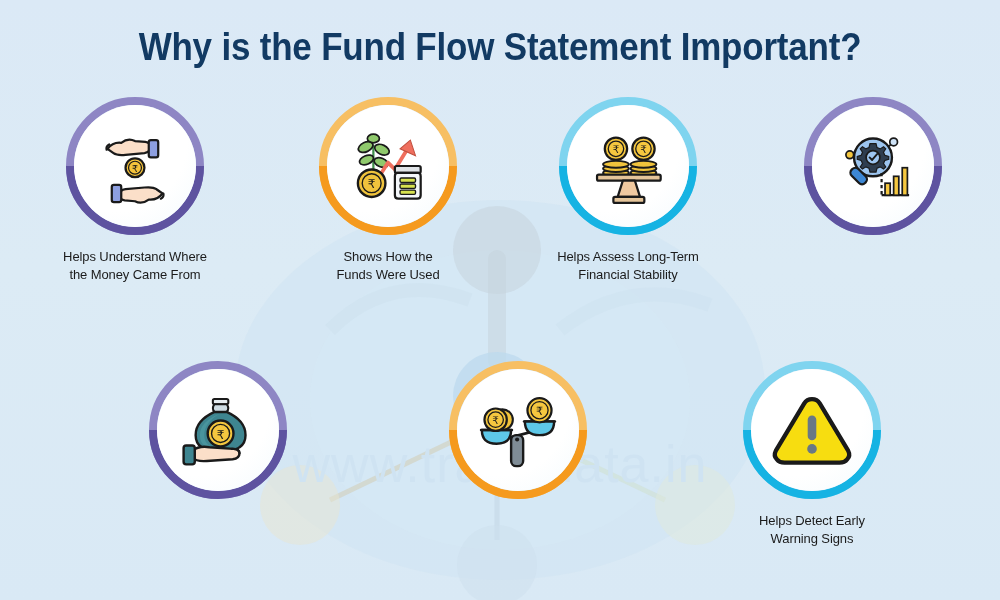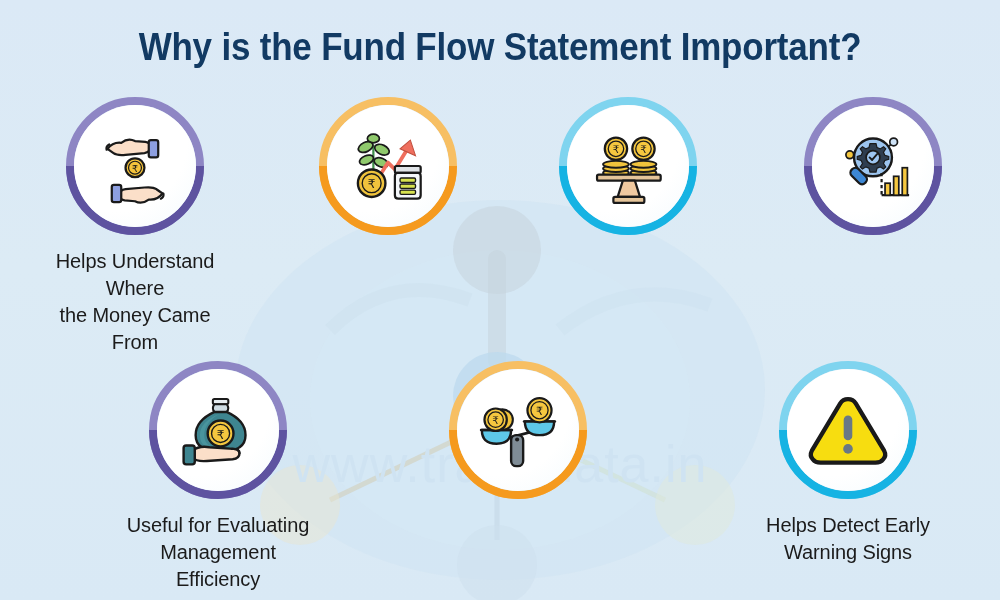--- a/index.html
+++ b/index.html
@@ -94,41 +94,41 @@
     justify-content: center;
     overflow: hidden;
   }
   .icon-disc svg {
     width: 86px;
     height: 86px;
     display: block;
   }
   .card-label {
     margin-top: 12px;
-    font-size: 20px;
+    font-size: 13px;
     line-height: 1.35;
     color: #1b1b1b;
     font-family: "Liberation Sans", sans-serif;
     font-weight: 400;
     letter-spacing: -0.1px;
     white-space: pre-line;
   }
 
   
   .r1 { top: 96px; }
   .r2 { top: 360px; }
 
   .c1 { left: 35px; }
   .c2 { left: 288px; }
   .c3 { left: 528px; }
   .c4 { left: 773px; }
 
   .b1 { left: 118px; }
   .b2 { left: 418px; }
-  .b3 { left: 748px; }
+  .b3 { left: 712px; }
 </style>
 </head>
 <body>
 
 <div id="canvas">
 
   <svg class="bg-deco" viewBox="0 0 1000 600" preserveAspectRatio="none">
     <ellipse cx="500" cy="390" rx="265" ry="190" fill="#cfe4f3" opacity="0.55"></ellipse>
     <ellipse cx="500" cy="400" rx="190" ry="150" fill="#d6e9f5" opacity="0.6"></ellipse>
     <circle cx="497" cy="250" r="44" fill="#c6d3dc" opacity="0.55"></circle>
@@ -200,20 +200,22 @@
           <text x="31" y="76" font-size="14" text-anchor="middle" fill="#1a1a1a" font-family="'DejaVu Sans',sans-serif">₹</text>
 
           <rect x="58" y="50" width="30" height="8" rx="2" fill="#e0e4e8" stroke="#1a1a1a" stroke-width="2.6"></rect>
           <path d="M61 58 h24 q3 0 3 4 v22 q0 4 -4 4 h-22 q-4 0 -4 -4 v-22 q0 -4 3 -4 z" fill="#f4f7fa" stroke="#1a1a1a" stroke-width="2.6"></path>
           <rect x="64" y="64" width="18" height="5" rx="1.5" fill="#d7e24f" stroke="#1a1a1a" stroke-width="1.6"></rect>
           <rect x="64" y="71" width="18" height="5" rx="1.5" fill="#d7e24f" stroke="#1a1a1a" stroke-width="1.6"></rect>
           <rect x="64" y="78" width="18" height="5" rx="1.5" fill="#d7e24f" stroke="#1a1a1a" stroke-width="1.6"></rect>
         </svg>
       </div>
     </div>
+    <div class="card-label">Shows How the
+Funds Were Used</div>
   </div>
 
   <div class="card r1 c3">
     <div class="ring-wrap">
       <svg class="ring" viewBox="0 0 140 140">
         <circle cx="70" cy="70" r="65" fill="none" stroke="#7fd4ef" stroke-width="8"></circle>
         <path d="M5 70 A65 65 0 0 0 135 70" fill="none" stroke="#16b3e3" stroke-width="8"></path>
       </svg>
       <div class="icon-disc">
         <svg viewBox="0 0 100 100">
@@ -232,20 +234,22 @@
           <circle cx="68" cy="30" r="9" fill="none" stroke="#1a1a1a" stroke-width="1.5"></circle>
           <text x="68" y="35" font-size="12" text-anchor="middle" fill="#1a1a1a" font-family="'DejaVu Sans',sans-serif">₹</text>
 
           <rect x="14" y="60" width="74" height="7" rx="2" fill="#e5c59a" stroke="#1a1a1a" stroke-width="2.6"></rect>
 
           <path d="M44 67 L58 67 L64 86 L38 86 Z" fill="#f0c9a0" stroke="#1a1a1a" stroke-width="2.6" stroke-linejoin="round"></path>
           <rect x="33" y="86" width="36" height="7" rx="2" fill="#e5c59a" stroke="#1a1a1a" stroke-width="2.6"></rect>
         </svg>
       </div>
     </div>
+    <div class="card-label">Helps Assess Long-Term
+Financial Stability</div>
   </div>
 
   <div class="card r1 c4">
     <div class="ring-wrap">
       <svg class="ring" viewBox="0 0 140 140">
         <circle cx="70" cy="70" r="65" fill="none" stroke="#8e86c4" stroke-width="8"></circle>
         <path d="M5 70 A65 65 0 0 0 135 70" fill="none" stroke="#5e53a0" stroke-width="8"></path>
       </svg>
       <div class="icon-disc">
         <svg viewBox="0 0 100 100">
@@ -293,22 +297,20 @@
           <circle cx="53" cy="54" r="15" fill="#f5c73f" stroke="#1a1a1a" stroke-width="2.8"></circle>
           <circle cx="53" cy="54" r="10.5" fill="none" stroke="#1a1a1a" stroke-width="1.6"></circle>
           <text x="53" y="60" font-size="14" text-anchor="middle" fill="#1a1a1a" font-family="'DejaVu Sans',sans-serif">₹</text>
 
           <path d="M20 74 q8 -6 20 -4 l28 2 q7 0 7 5 q0 6 -8 7 l-30 2 q-12 1 -17 -4 z" fill="#fbdfc9" stroke="#1a1a1a" stroke-width="2.8" stroke-linejoin="round"></path>
           <path d="M66 72 q8 -1 9 5" fill="none" stroke="#1a1a1a" stroke-width="2.6" stroke-linecap="round"></path>
           <rect x="10" y="68" width="13" height="22" rx="3" fill="#3e8590" stroke="#1a1a1a" stroke-width="2.8"></rect>
         </svg>
       </div>
     </div>
-    <div class="card-label">Useful for Evaluating
-Management Efficiency</div>
   </div>
 
   <div class="card r2 b2">
     <div class="ring-wrap">
       <svg class="ring" viewBox="0 0 140 140">
         <circle cx="70" cy="70" r="65" fill="none" stroke="#f7bf63" stroke-width="8"></circle>
         <path d="M5 70 A65 65 0 0 0 135 70" fill="none" stroke="#f59a1e" stroke-width="8"></path>
       </svg>
       <div class="icon-disc">
         <svg viewBox="0 0 100 100">

